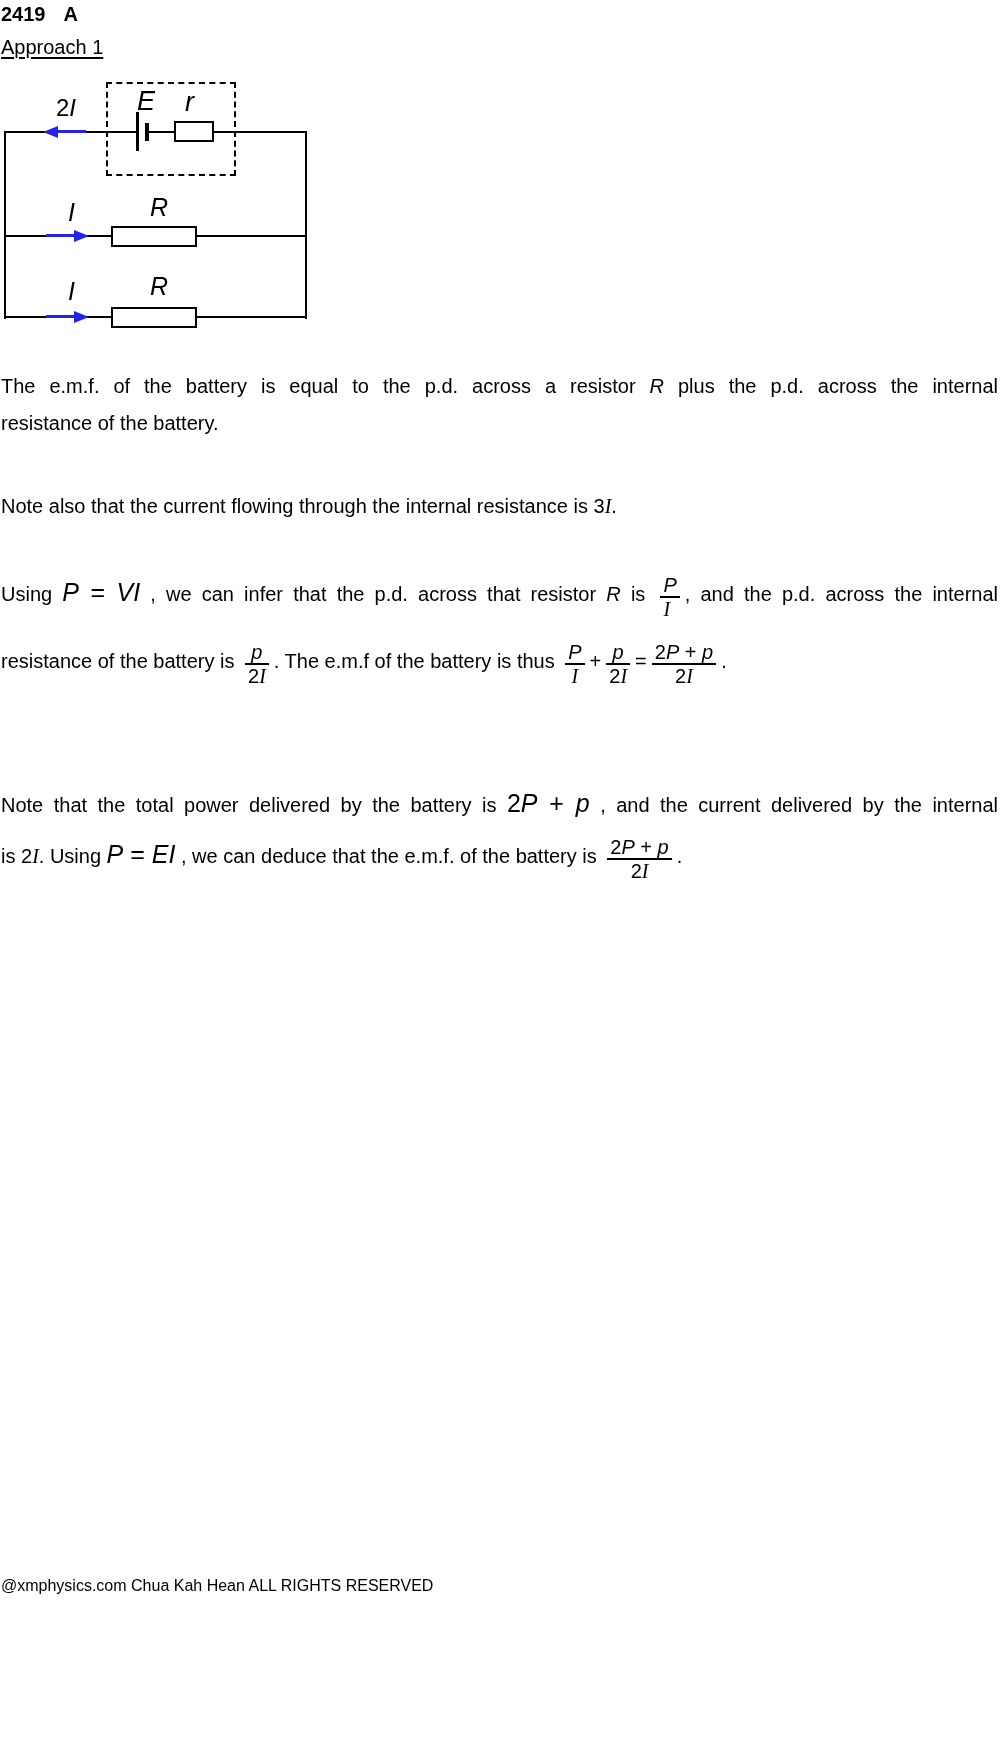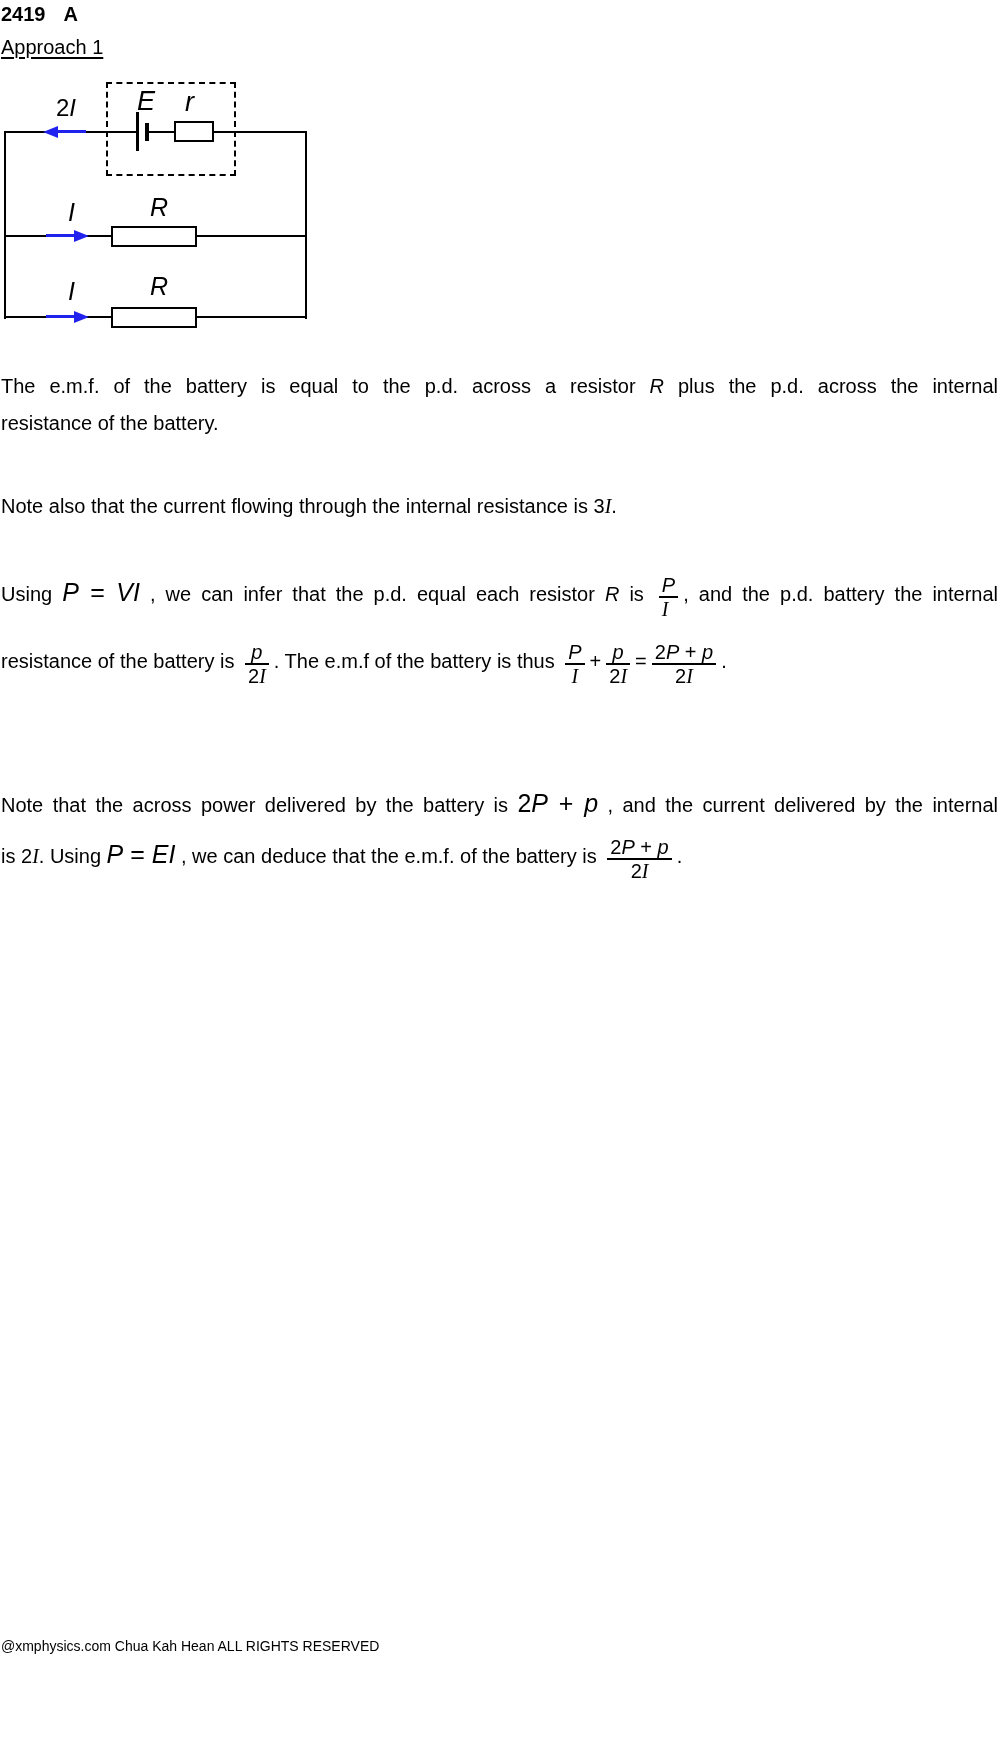--- a/index.html
+++ b/index.html
@@ -77,31 +77,31 @@
   <div class="line nw" style="top:409px;">resistance of the battery.</div>
   <div class="line just" style="top:372px;">
     <span>The e.m.f. of the battery is equal to the p.d. across a resistor </span><span class="it">R</span><span> plus the p.d. across the internal</span>
   </div>
 
   <div class="line nw" style="top:492px;">
     <span>Note also that the current flowing through the internal resistance is 3</span><span class="si">I</span><span>.</span>
   </div>
 
   <div class="line just" style="top:574px;">
-    <span>Using </span><span class="math"><span class="it">P</span><span> = </span><span class="it">VI</span></span><span> , we can infer that the p.d. equal each resistor </span><span class="it">R</span><span> is </span><span class="frac"><span class="num it">P</span><span class="den si">I</span></span><span>, and the p.d. battery the internal</span>
+    <span>Using </span><span class="math"><span class="it">P</span><span> = </span><span class="it">VI</span></span><span> , we can infer that the p.d. across that resistor </span><span class="it">R</span><span> is </span><span class="frac"><span class="num it">P</span><span class="den si">I</span></span><span>, and the p.d. across the internal</span>
   </div>
 
   <div class="line nw" style="top:641px;">
     <span>resistance of the battery is </span><span class="frac"><span class="num it">p</span><span class="den"><span>2</span><span class="si">I</span></span></span><span>. The e.m.f of the battery is thus </span><span class="frac"><span class="num it">P</span><span class="den si">I</span></span><span>+</span><span class="frac"><span class="num it">p</span><span class="den"><span>2</span><span class="si">I</span></span></span><span>=</span><span class="frac"><span class="num"><span>2</span><span class="it">P</span><span> + </span><span class="it">p</span></span><span class="den"><span>2</span><span class="si">I</span></span></span><span>.</span>
   </div>
 
 
   <div class="line just" style="top:789px;">
-    <span>Note that the across power delivered by the battery is </span><span class="math"><span>2</span><span class="it">P</span><span> + </span><span class="it">p</span></span><span> , and the current delivered by the internal</span>
+    <span>Note that the total power delivered by the battery is </span><span class="math"><span>2</span><span class="it">P</span><span> + </span><span class="it">p</span></span><span> , and the current delivered by the internal</span>
   </div>
 
   <div class="line nw" style="top:836px;">
     <span>is 2</span><span class="si">I</span><span>.  Using </span><span class="math"><span class="it">P</span><span> = </span><span class="it">EI</span></span><span> , we can deduce that the e.m.f. of the battery is </span><span class="frac"><span class="num"><span>2</span><span class="it">P</span><span> + </span><span class="it">p</span></span><span class="den"><span>2</span><span class="si">I</span></span></span><span>.</span>
   </div>
 
-  <div class="line nw" style="top:1632px;font-size:14px;">@xmphysics.com Chua Kah Hean ALL RIGHTS RESERVED</div>
+  <div class="line nw" style="top:1572px;font-size:16px;">@xmphysics.com Chua Kah Hean ALL RIGHTS RESERVED</div>
 
 </div>
 
 </body></html>

